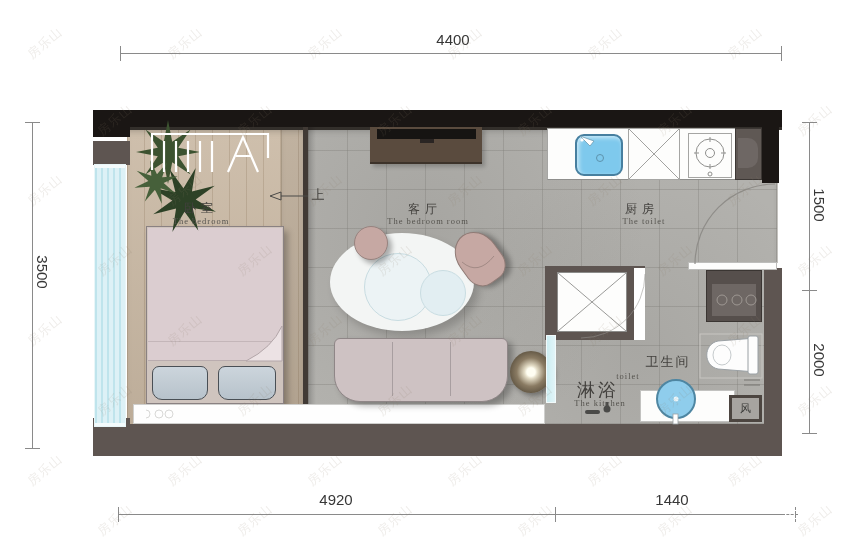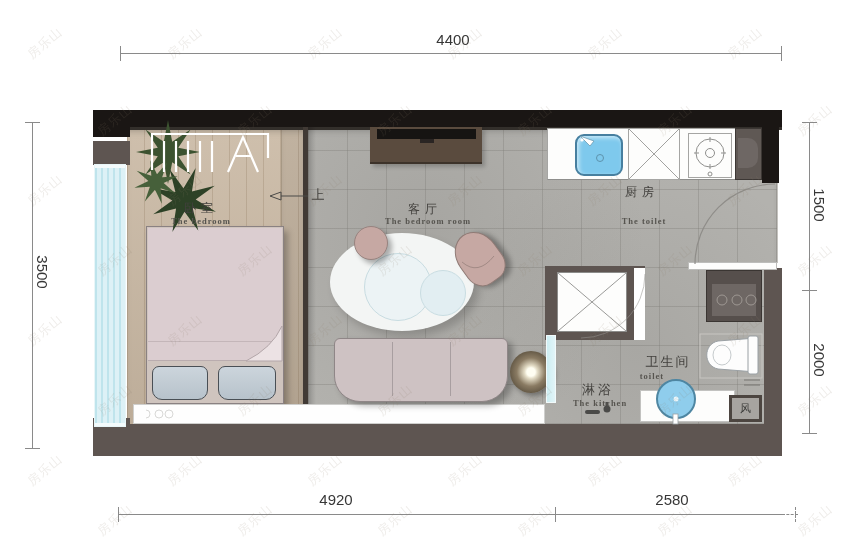--- a/index.html
+++ b/index.html
@@ -22,21 +22,21 @@
     box-shadow:inset 0 7px 9px -5px rgba(0,0,0,.3);}
   .window{background:repeating-linear-gradient(90deg,#bfe4ec 0 2px,#ddf1f6 2px 6px);
     border-top:3px solid #f4fbfc;border-bottom:3px solid #f4fbfc;box-shadow:0 0 0 1px #e9f6f8;}
   .glass{background:linear-gradient(90deg,#cdeef3,#e2f5f8);border:1px solid #f2fafb;}
   
   .white-box{background:#fdfdfc;border:1px solid #a5a5a3;box-sizing:border-box;}
   .ledge{background:#fefefe;border:1px solid #cfcfcd;box-sizing:border-box;}
   .lbl-zh{position:absolute;transform:translate(-50%,-50%);font-family:"Liberation Serif","DejaVu Serif",serif;
     font-size:12px;letter-spacing:5px;color:#42403d;white-space:nowrap;z-index:8;}
   .lbl-en{position:absolute;transform:translate(-50%,-50%);font-family:"Liberation Serif","DejaVu Serif",serif;
-    font-size:8.5px;letter-spacing:1px;color:#56544f;white-space:nowrap;z-index:8;font-weight:bold;}
+    font-size:8.5px;letter-spacing:1px;color:#56544f;white-space:nowrap;z-index:8;}
   .dim-text{position:absolute;transform:translate(-50%,-50%);font-size:15px;color:#373737;z-index:8;white-space:nowrap;}
   .dim-text.vert{transform:translate(-50%,-50%) rotate(90deg);}
   .dim-line{position:absolute;background:#8a8a8a;z-index:8;}
   .wm{position:absolute;transform:rotate(-40deg);font-size:12.5px;letter-spacing:1px;
      color:rgba(138,126,108,0.15);z-index:9;pointer-events:none;white-space:nowrap;
      font-family:"Liberation Serif",serif;}
   svg.overlay{position:absolute;left:0;top:0;z-index:7;pointer-events:none;}
   .furn{position:absolute;z-index:3;box-sizing:border-box;}
 </style>
 </head>
@@ -188,25 +188,25 @@
 
     <path d="M462,262 q16,14 32,-6" fill="none" stroke="#a28a85"></path>
 
     <rect x="420" y="139" width="14" height="4" fill="#2a2523"></rect>
   </svg>
 
   <div class="lbl-zh" style="left:201px;top:208px;">卧室</div>
   <div class="lbl-en" style="left:201px;top:221px;">The bedroom</div>
   <div class="lbl-zh" style="left:425px;top:209px;">客厅</div>
   <div class="lbl-en" style="left:428px;top:221px;">The bedroom room</div>
-  <div class="lbl-zh" style="left:642px;top:192px;">厨房</div>
+  <div class="lbl-zh" style="left:642px;top:209px;">厨房</div>
   <div class="lbl-en" style="left:644px;top:221px;">The toilet</div>
   <div class="lbl-zh" style="left:668px;top:362px;font-size:13px;letter-spacing:2px;">卫生间</div>
-  <div class="lbl-en" style="left:652px;top:376px;">toilet</div>
-  <div class="lbl-zh" style="left:598px;top:390px;font-size:13px;letter-spacing:3px;">淋浴</div>
+  <div class="lbl-en" style="left:628px;top:376px;">toilet</div>
+  <div class="lbl-zh" style="left:598px;top:390px;font-size:18px;letter-spacing:3px;">淋浴</div>
   <div class="lbl-en" style="left:600px;top:403px;">The kitchen</div>
   <div class="lbl-zh" style="left:318px;top:195px;font-size:13px;letter-spacing:0;">上</div>
 
   <div class="dim-line" style="left:120px;top:53px;width:662px;height:1px;"></div>
   <div class="dim-line" style="left:120px;top:46px;width:1px;height:15px;"></div>
   <div class="dim-line" style="left:781px;top:46px;width:1px;height:15px;"></div>
   <div class="dim-text" style="left:453px;top:39px;">4400</div>
 
   <div class="dim-line" style="left:32px;top:122px;width:1px;height:326px;"></div>
   <div class="dim-line" style="left:25px;top:122px;width:15px;height:1px;"></div>
@@ -219,21 +219,21 @@
   <div class="dim-line" style="left:802px;top:433px;width:15px;height:1px;"></div>
   <div class="dim-text vert" style="left:819px;top:205px;">1500</div>
   <div class="dim-text vert" style="left:819px;top:360px;">2000</div>
 
   <div class="dim-line" style="left:118px;top:514px;width:664px;height:1px;"></div>
   <div class="dim-line" style="left:118px;top:507px;width:1px;height:15px;"></div>
   <div class="dim-line" style="left:555px;top:507px;width:1px;height:15px;"></div>
   <div class="dim-line" style="left:795px;top:507px;width:1px;height:15px;border-left:1px dashed #8a8a8a;background:none;"></div>
   <div class="abs" style="left:782px;top:514px;width:16px;height:0;border-top:1px dashed #8a8a8a;z-index:8;"></div>
   <div class="dim-text" style="left:336px;top:499px;">4920</div>
-  <div class="dim-text" style="left:672px;top:499px;">2580</div>
+  <div class="dim-text" style="left:672px;top:499px;">1440</div>
 
   <div id="wm-layer" class="abs" style="left:0;top:0;width:850px;height:545px;z-index:9;pointer-events:none;">
       <span class="wm" style="left: 25px; top: 35px;">房乐山</span>
       <span class="wm" style="left: 165px; top: 35px;">房乐山</span>
       <span class="wm" style="left: 305px; top: 35px;">房乐山</span>
       <span class="wm" style="left: 445px; top: 35px;">房乐山</span>
       <span class="wm" style="left: 585px; top: 35px;">房乐山</span>
       <span class="wm" style="left: 725px; top: 35px;">房乐山</span>
       <span class="wm" style="left: 95px; top: 112px;">房乐山</span>
       <span class="wm" style="left: 235px; top: 112px;">房乐山</span>

